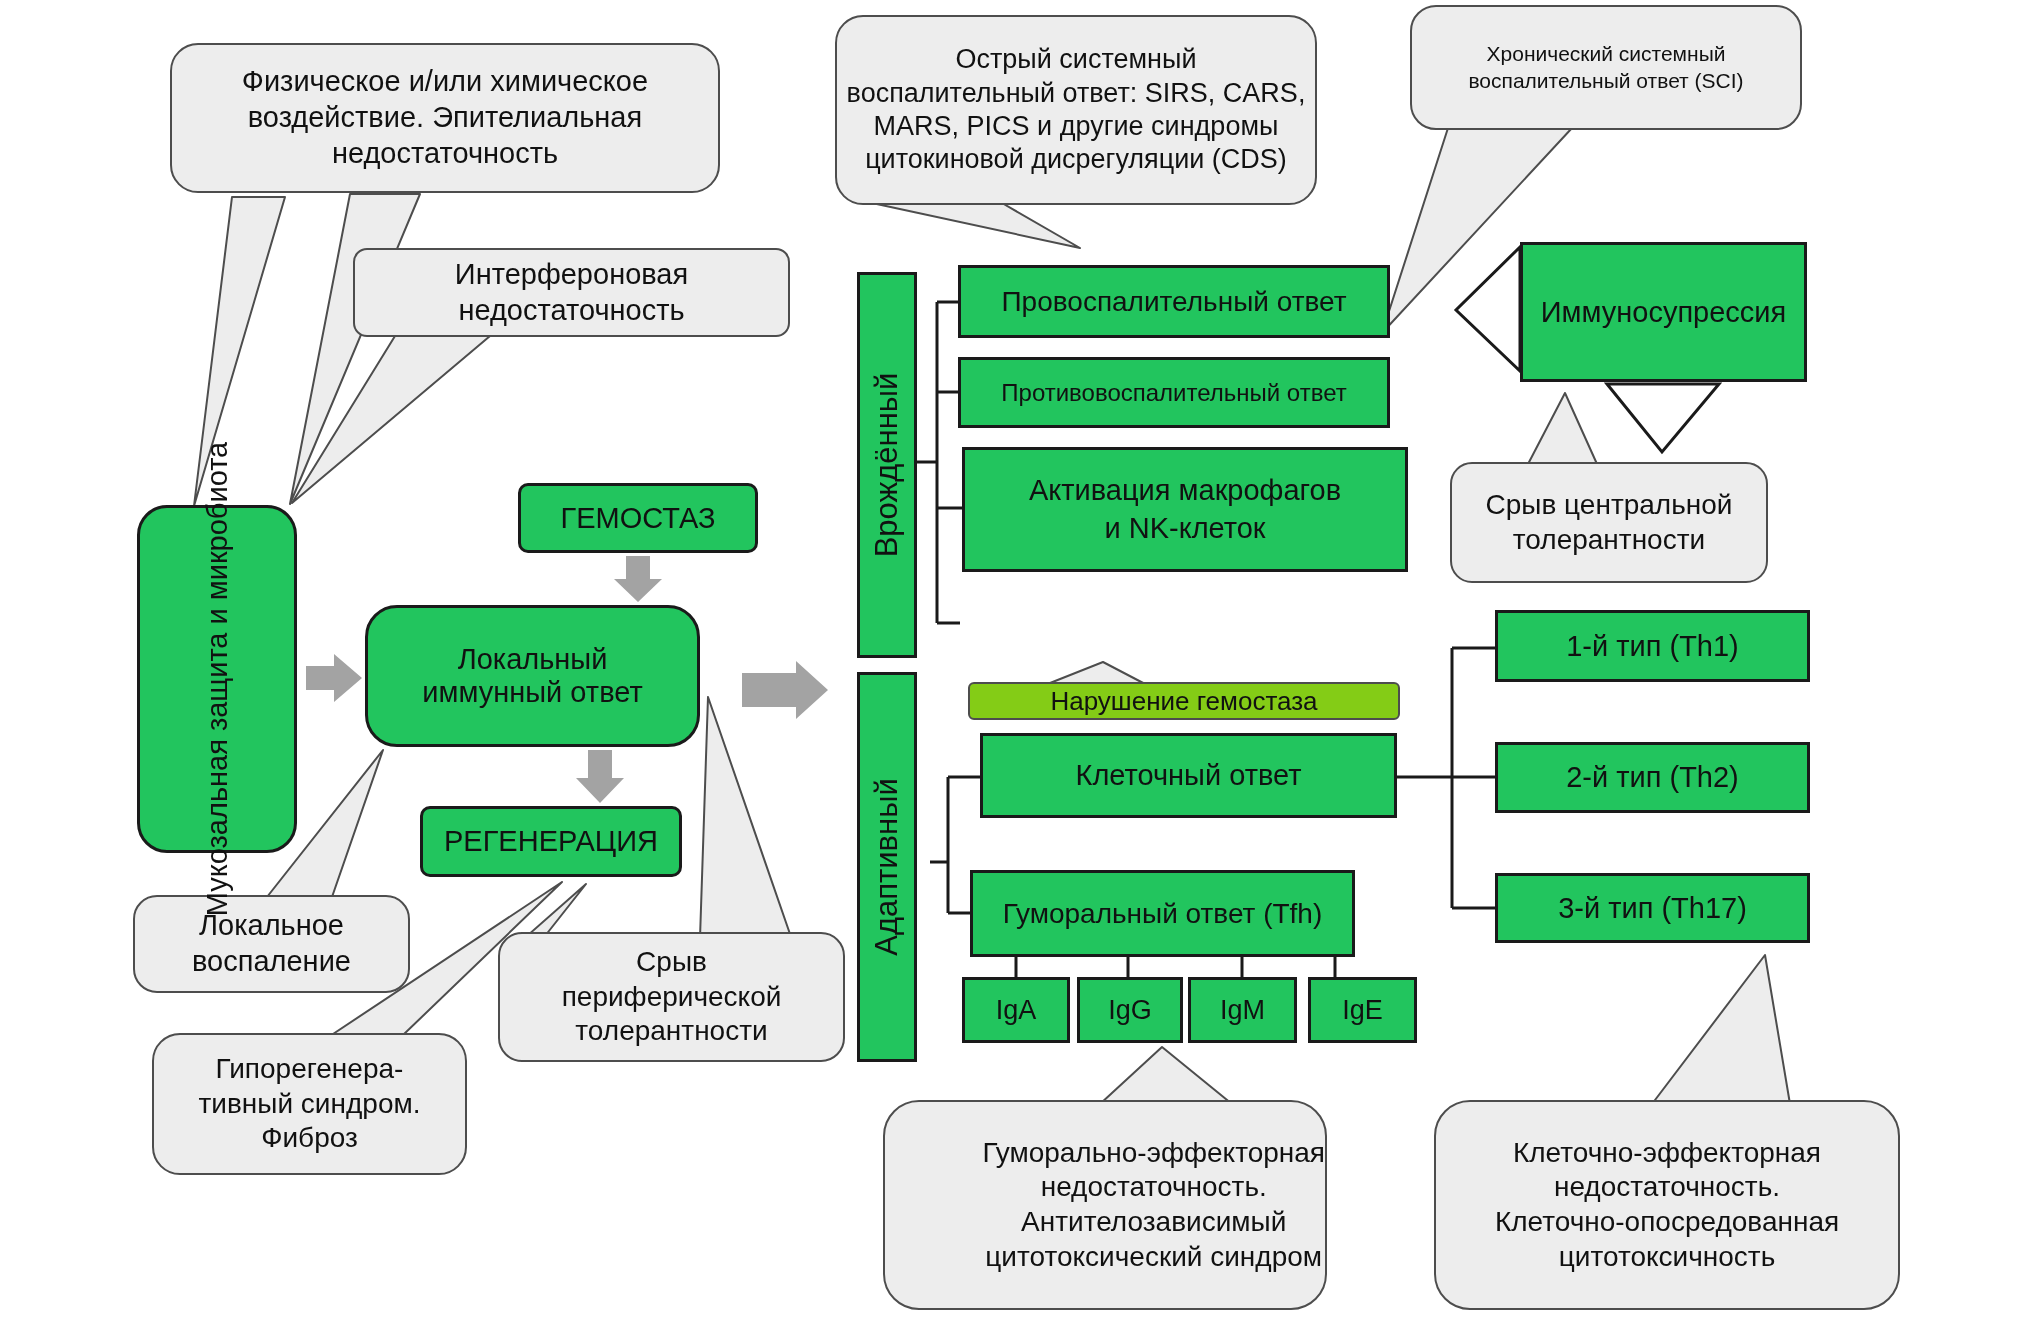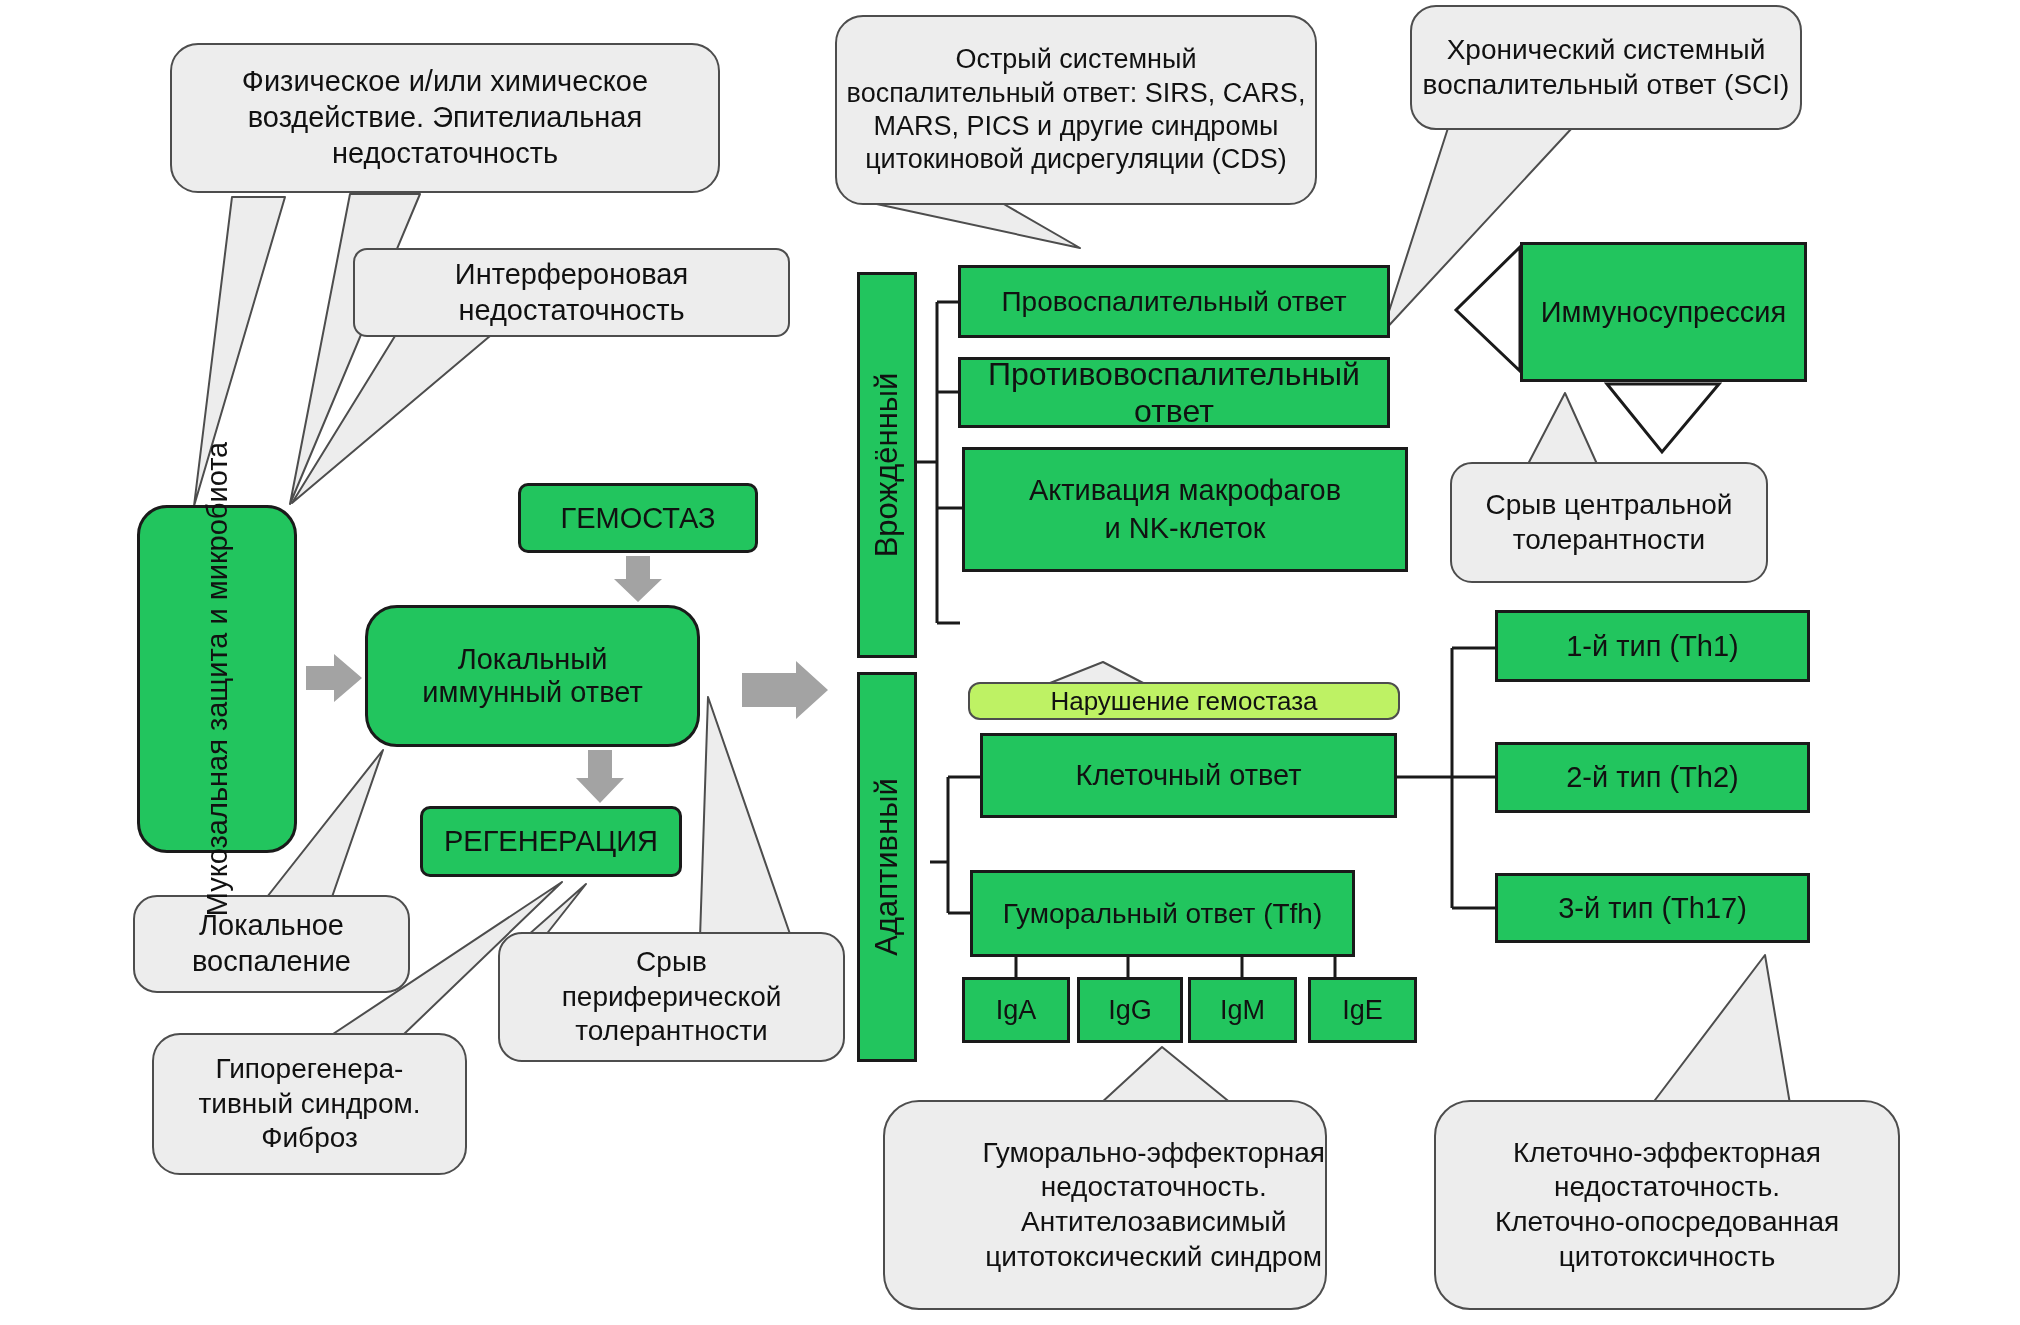--- a/index.html
+++ b/index.html
@@ -17,38 +17,38 @@
   .vlabel { position:absolute; left:50%; top:50%; transform:translate(-50%,-50%) rotate(-90deg); white-space:nowrap; }
   .t  { fill:#ededed; stroke:#4d4d4d; stroke-width:2; stroke-linejoin:round; }
   .wire { stroke:#1a1a1a; stroke-width:3; fill:none; }
   .garrow { fill:#a3a3a3; }
   .chev { fill:#ffffff; stroke:#1a1a1a; stroke-width:3; stroke-linejoin:miter; }
 
   
   .c-physical   { left:170px; top:43px;   width:550px; height:150px; border-radius:28px; font-size:29px; }
   .c-interferon { left:353px; top:248px;  width:437px; height:89px;  border-radius:14px; font-size:29px; }
   .c-acute      { left:835px; top:15px;   width:482px; height:190px; border-radius:28px; font-size:27px; }
-  .c-chronic    { left:1410px; top:5px;   width:392px; height:125px; border-radius:26px; font-size:28px; }
+  .c-chronic    { left:1410px; top:5px;   width:392px; height:125px; border-radius:26px; font-size:21px; }
   .c-central    { left:1450px; top:462px; width:318px; height:121px; border-radius:22px; font-size:28px; }
   .c-local      { left:133px; top:895px;  width:277px; height:98px;  border-radius:24px; font-size:29px; }
   .c-hyporegen  { left:152px; top:1033px; width:315px; height:142px; border-radius:28px; font-size:28px; }
   .c-peripheral { left:498px; top:932px;  width:347px; height:130px; border-radius:24px; font-size:28px; }
   .c-humoral    { left:883px; top:1100px; width:444px; height:210px; border-radius:36px; font-size:28px;justify-content:flex-end; }
   .c-cellular   { left:1387px; top:1100px; width:466px; height:210px; border-radius:36px; font-size:28px;margin-left:47px; }
-  .c-hemodis    { left:968px; top:682px;  width:432px; height:38px;  border-radius:12px; font-size:26px; background:#bef264; }
+  .c-hemodis    { left:968px; top:682px;  width:432px; height:38px;  border-radius:6px; font-size:26px; background:#84cc16; }
 
   
   .b-mucosal  { left:137px; top:505px; width:160px; height:348px; border-radius:30px; font-size:29px; }
   .b-hemostaz { left:518px; top:483px; width:240px; height:70px;  border-radius:10px; font-size:29px; }
   .b-local    { left:365px; top:605px; width:335px; height:142px; border-radius:32px; font-size:29px; }
   .b-regen    { left:420px; top:806px; width:262px; height:71px;  border-radius:10px; font-size:29px; }
   .b-innate   { left:857px; top:272px; width:60px;  height:386px; font-size:31px; }
   .b-adaptive { left:857px; top:672px; width:60px;  height:390px; font-size:31px; }
   .b-pro      { left:958px; top:265px; width:432px; height:73px;  font-size:28px; }
-  .b-anti     { left:958px; top:357px; width:432px; height:71px;  font-size:32px; }
+  .b-anti     { left:958px; top:357px; width:432px; height:71px;  font-size:24px; }
   .b-macro    { left:962px; top:447px; width:446px; height:125px; font-size:29px; line-height:1.3; }
   .b-syshemo  { left:960px; top:590px; width:430px; height:70px;  font-size:29px; }
   .b-cell     { left:980px; top:733px; width:417px; height:85px;  font-size:29px; }
   .b-humres   { left:970px; top:870px; width:385px; height:87px;  font-size:28px; }
   .b-iga { left:962px;  top:977px; width:108px; height:66px; font-size:27px; }
   .b-igg { left:1077px; top:977px; width:106px; height:66px; font-size:27px; }
   .b-igm { left:1188px; top:977px; width:109px; height:66px; font-size:27px; }
   .b-ige { left:1308px; top:977px; width:109px; height:66px; font-size:27px; }
   .b-immuno { left:1520px; top:242px; width:287px; height:140px; font-size:29px; }
   .b-th1  { left:1495px; top:610px; width:315px; height:72px; font-size:29px; }

